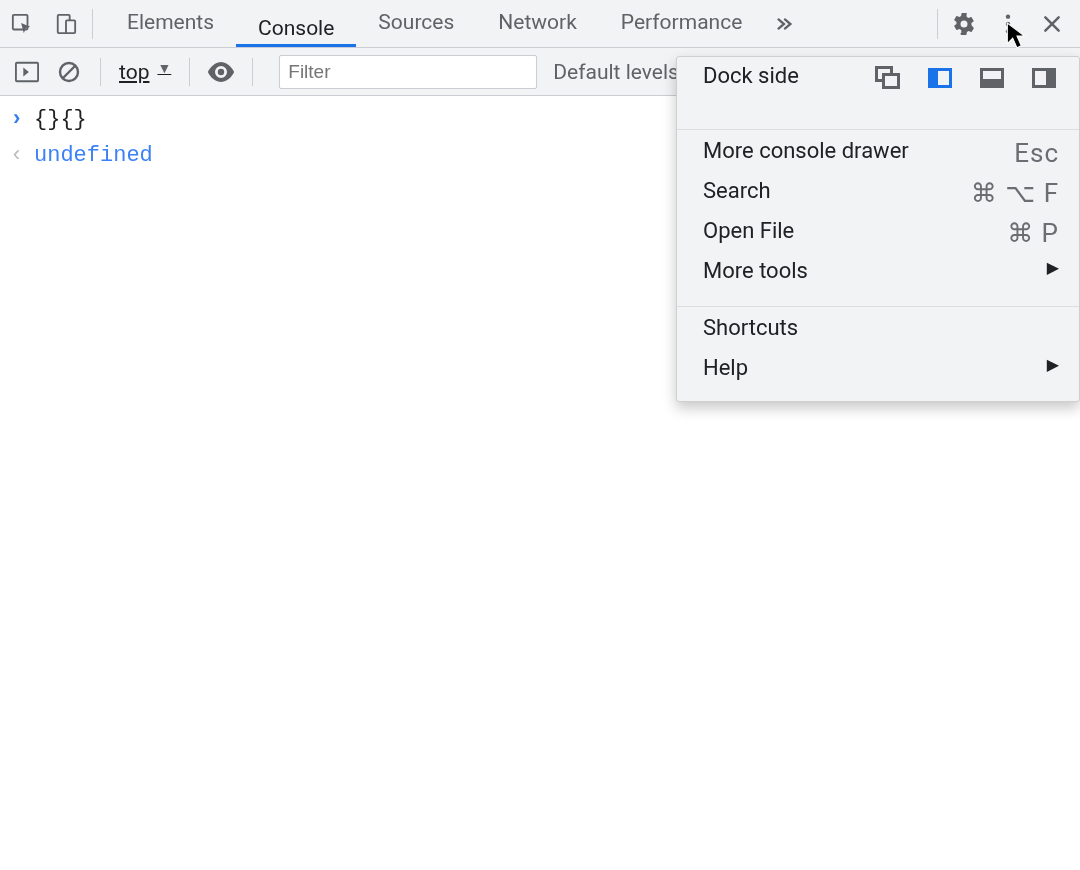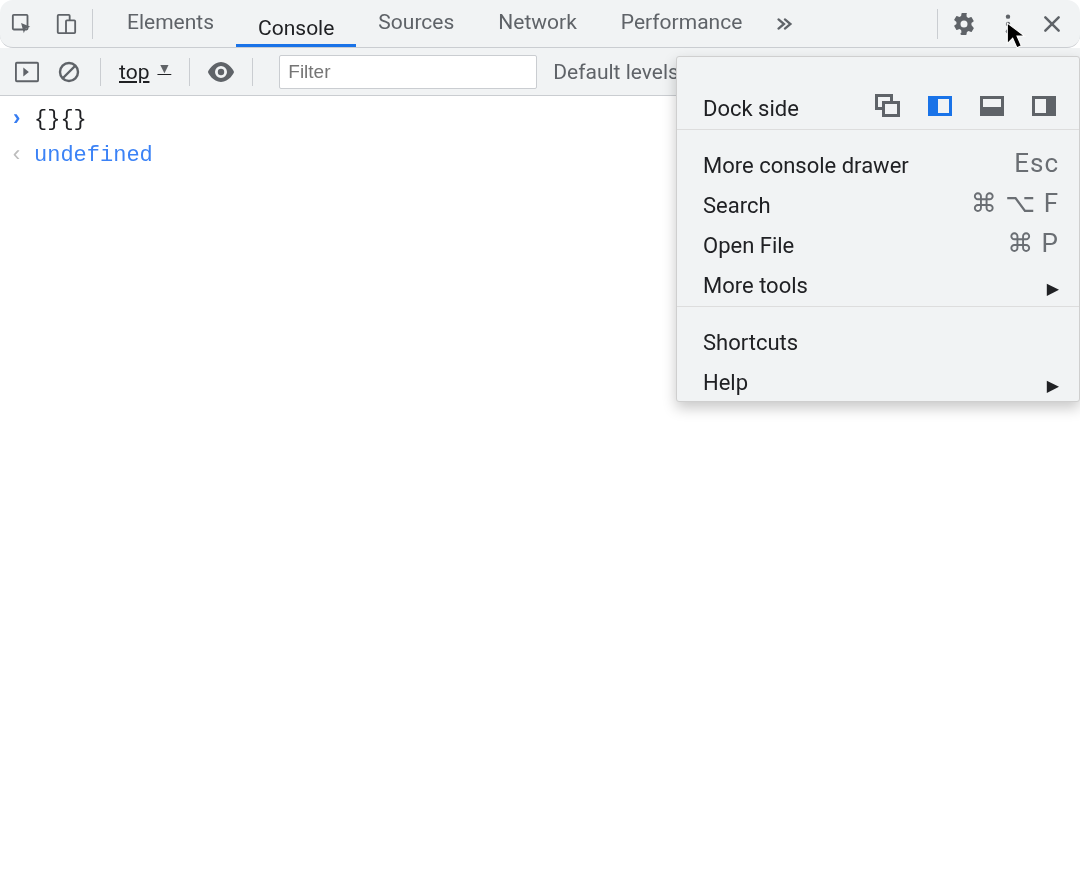--- a/index.html
+++ b/index.html
@@ -15,21 +15,20 @@
 
   
   .toolbar {
     display: flex;
     align-items: center;
     height: 48px;
     background: #f1f3f4;
     border-bottom: 1px solid #cacdd1;
     padding: 0 6px 0 0;
     font-size: 21px;
-    border-radius: 13px;
   }
   .toolbar .icon-btn {
     width: 44px;
     height: 48px;
     display: flex;
     align-items: center;
     justify-content: center;
     color: #5f6368;
     cursor: pointer;
   }
@@ -172,21 +171,21 @@
     background: #f1f3f4;
     border: 1px solid #cfcfcf;
     border-radius: 3px;
     box-shadow: 0 6px 14px rgba(0,0,0,0.22);
     font-size: 22px;
     padding: 6px 0 6px 0;
     color: #202124;
   }
   .menu-row {
     display: flex;
-    align-items: flex-end;
+    align-items: flex-start;
     height: 40px;
     padding: 0 20px 0 26px;
     cursor: pointer;
   }
   .menu-row.dock {
     height: 58px;
     cursor: default;
   }
   .menu-label { flex: 1; }
   .menu-shortcut {

